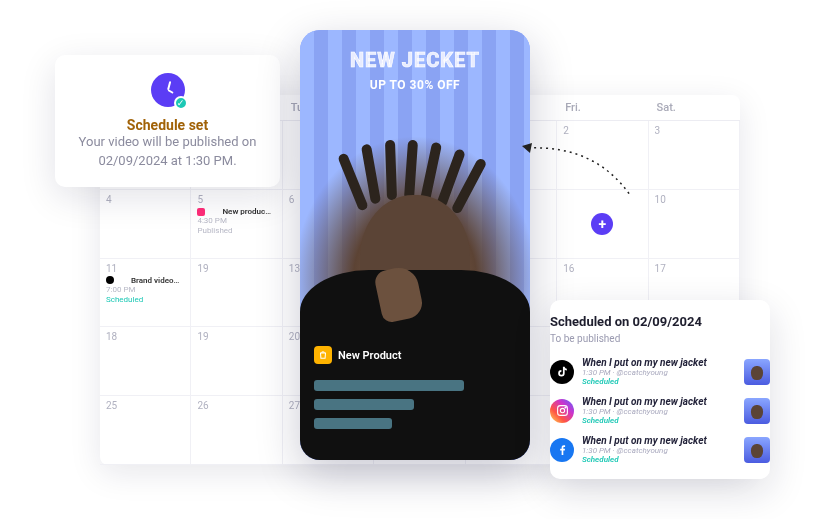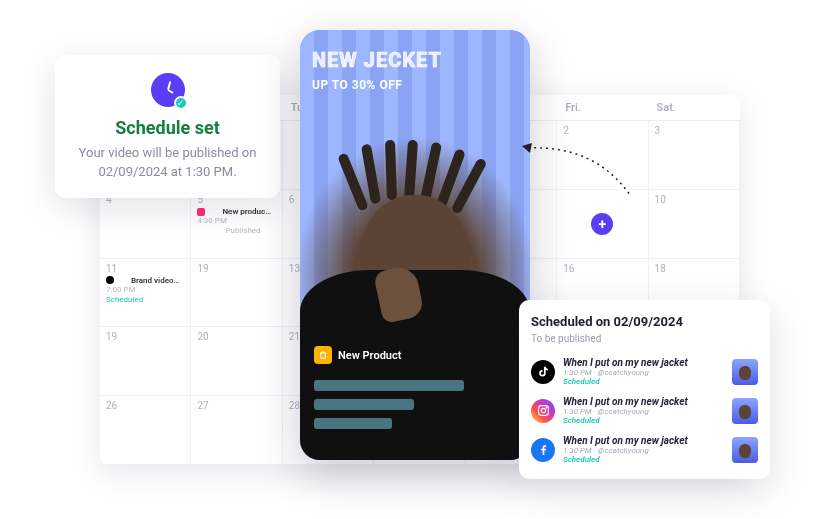--- a/index.html
+++ b/index.html
@@ -17,39 +17,39 @@
 .cal-head { display: grid; grid-template-columns: repeat(7,1fr); border-bottom: 1px solid #ececf2; }
 .cal-head div { padding: 6px 0 6px 8px; font-size: 11px; color: #a9aab8; font-weight: 500; }
 .cal-grid { flex: 1; display: grid; grid-template-columns: repeat(7,1fr); grid-template-rows: repeat(5,1fr); }
 .cell { border-right: 1px solid #f0f0f5; border-bottom: 1px solid #f0f0f5; padding: 4px 6px; position: relative; font-size: 10px; color: #b0b1c0; }
 .cell-add { display:flex; align-items:center; justify-content:center; }
 .add-btn { width:22px; height:22px; border-radius:50%; background:#5b3df5; color:#fff; display:flex; align-items:center; justify-content:center; font-size:14px; font-weight:bold; cursor:pointer; }
 .event { margin-top:2px; font-size:8px; line-height:1.2; }
 .ev-title { color:#333; font-weight:600; white-space:nowrap; overflow:hidden; text-overflow:ellipsis; display:flex; align-items:center; gap:17px; }
 .ev-dot { width:8px; height:8px; border-radius:2px; flex-shrink:0; }
 .ev-time { color:#b7b8c6; }
-.ev-status-pub { color:#b7b8c6;margin-left:28px; }
+.ev-status-pub { color:#b7b8c6; }
 .ev-status-sch { color:#1cc8b5; }
 
 .schedule-card {
   position: absolute;
   left: 55px; top: 55px;
   width: 225px;
   background: #fff;
   border-radius: 10px;
   box-shadow: 0 10px 36px rgba(20,20,60,0.12);
   padding: 18px 16px 16px;
   text-align: center;
 }
 .clock-badge { width:34px; height:34px; margin:0 auto 10px; position:relative; }
 .clock-circle { width:34px; height:34px; background:#5b3df5; border-radius:50%; position:relative; }
 .clock-hand1 { position:absolute; left:50%; top:50%; width:2px; height:9px; background:#fff; transform-origin:bottom; transform:translate(-50%,-100%) rotate(15deg); border-radius:1px;}
 .clock-hand2 { position:absolute; left:50%; top:50%; width:2px; height:6px; background:#fff; transform-origin:bottom; transform:translate(-50%,-100%) rotate(120deg); border-radius:1px;}
 .clock-check { position:absolute; right:-3px; bottom:-3px; width:14px; height:14px; background:#1cc8b5; border-radius:50%; color:#fff; font-size:9px; display:flex; align-items:center; justify-content:center; border:2px solid #fff;}
-.sc-title { font-size:18px; font-weight:700; color:#15803d; margin-bottom:6px; }
+.sc-title { font-size:14px; font-weight:700; color:#a16207; }
 .sc-body { font-size:13px; color:#8b8b9e; line-height:1.45; }
 
 .phone {
   position: absolute;
   left: 300px; top: 30px;
   width: 230px; height: 430px;
   border-radius: 20px;
   overflow: hidden;
   box-shadow: 0 14px 44px rgba(20,20,60,0.22);
   background: linear-gradient(180deg,#8aa6ff 0%,#6a7cf2 40%,#4b5ce0 100%);
@@ -58,38 +58,38 @@
   position:absolute; inset:0;
   background:
     radial-gradient(ellipse 220px 260px at 50% 58%, #8a6b52 0%, #5c4334 28%, transparent 55%),
     repeating-linear-gradient(90deg, #9cb7ff 0 14px, #8aa3f3 14px 28px);
 }
 .phone-head { position:absolute; left:50%; top:165px; transform:translateX(-50%); width:110px; height:130px; background:#5b4436; border-radius:48% 48% 42% 42%; }
 .phone-locs { position:absolute; left:50%; top:110px; transform:translateX(-50%); width:150px; height:95px; }
 .loc { position:absolute; width:10px; height:60px; background:#2c241d; border-radius:5px; }
 .phone-jacket { position:absolute; bottom:0; left:0; right:0; height:190px; background:#101010; border-radius:30% 30% 0 0 / 22% 22% 0 0; }
 .phone-hand { position:absolute; left:78px; bottom:140px; width:42px; height:52px; background:#6c513e; border-radius:12px 20px 16px 10px; transform:rotate(-12deg); }
-.ad-text { position:absolute; top:18px; left:12px; right:0; }
+.ad-text { position:absolute; top:18px; left:0; right:0; text-align:center; }
 .ad-title { font-size:20px; font-weight:800; color:#e8ecff; letter-spacing:1px; -webkit-text-stroke:0.6px #fff; }
 .ad-sub { font-size:12px; font-weight:700; color:#fff; margin-top:6px; letter-spacing:0.5px; }
 .tag { position:absolute; left:14px; top:316px; display:flex; align-items:center; gap:6px; }
 .tag-icon { width:18px; height:18px; background:#ffb300; border-radius:4px; display:flex; align-items:center; justify-content:center; color:#fff; font-size:10px; }
 .tag-text { color:#fff; font-size:11px; font-weight:600; }
 .bars { position:absolute; left:14px; top:350px; display:flex; flex-direction:column; gap:8px; }
 .bar { height:11px; background:#4e7d8c; border-radius:3px; opacity:0.92; }
 .b1{width:150px} .b2{width:100px} .b3{width:78px}
 
 .arrow { position:absolute; left:520px; top:140px; width:120px; height:70px; pointer-events:none; }
 
 .sched-panel {
   position:absolute; right:55px; top:300px;
-  width:251px; background:#fff;
+  width:220px; background:#fff;
   border-radius:10px;
   box-shadow:0 12px 38px rgba(20,20,60,0.14);
-  padding:14px 12px 10px;
+  padding:14px 0 10px;
 }
 .sp-title { font-size:13px; font-weight:700; color:#1e1e2e; }
 .sp-sub { font-size:10px; color:#9a9ab0; margin:4px 0 8px; }
 .sp-item { display:flex; align-items:center; gap:8px; padding:5px 0;font-style:italic; }
 .sp-icon { width:24px; height:24px; border-radius:50%; display:flex; align-items:center; justify-content:center; flex-shrink:0; }
 .ic-tt { background:#000; }
 .ic-ig { background:linear-gradient(45deg,#fd5,#f54,#c3c,#56f); }
 .ic-fb { background:#1877f2; }
 .sp-text { flex:1; min-width:0; }
 .sp-name { font-size:10px; font-weight:700; color:#23233a; white-space:nowrap; overflow:hidden; text-overflow:ellipsis; }
@@ -149,20 +149,21 @@
           </div>
         <div class="ev-time">7:00 PM</div>
         <div class="ev-status-sch">Scheduled</div>
       </div>
     </div>
     <div class="cell">19</div>
     <div class="cell">13</div>
     <div class="cell">14</div>
     <div class="cell">15</div>
     <div class="cell">16</div>
+    <div class="cell">17</div>
 
     <div class="cell">18</div>
     <div class="cell">19</div>
     <div class="cell">20</div>
     <div class="cell">21</div>
     <div class="cell">22</div>
     <div class="cell">23</div>
     <div class="cell">24</div>
 
     <div class="cell">25</div>

